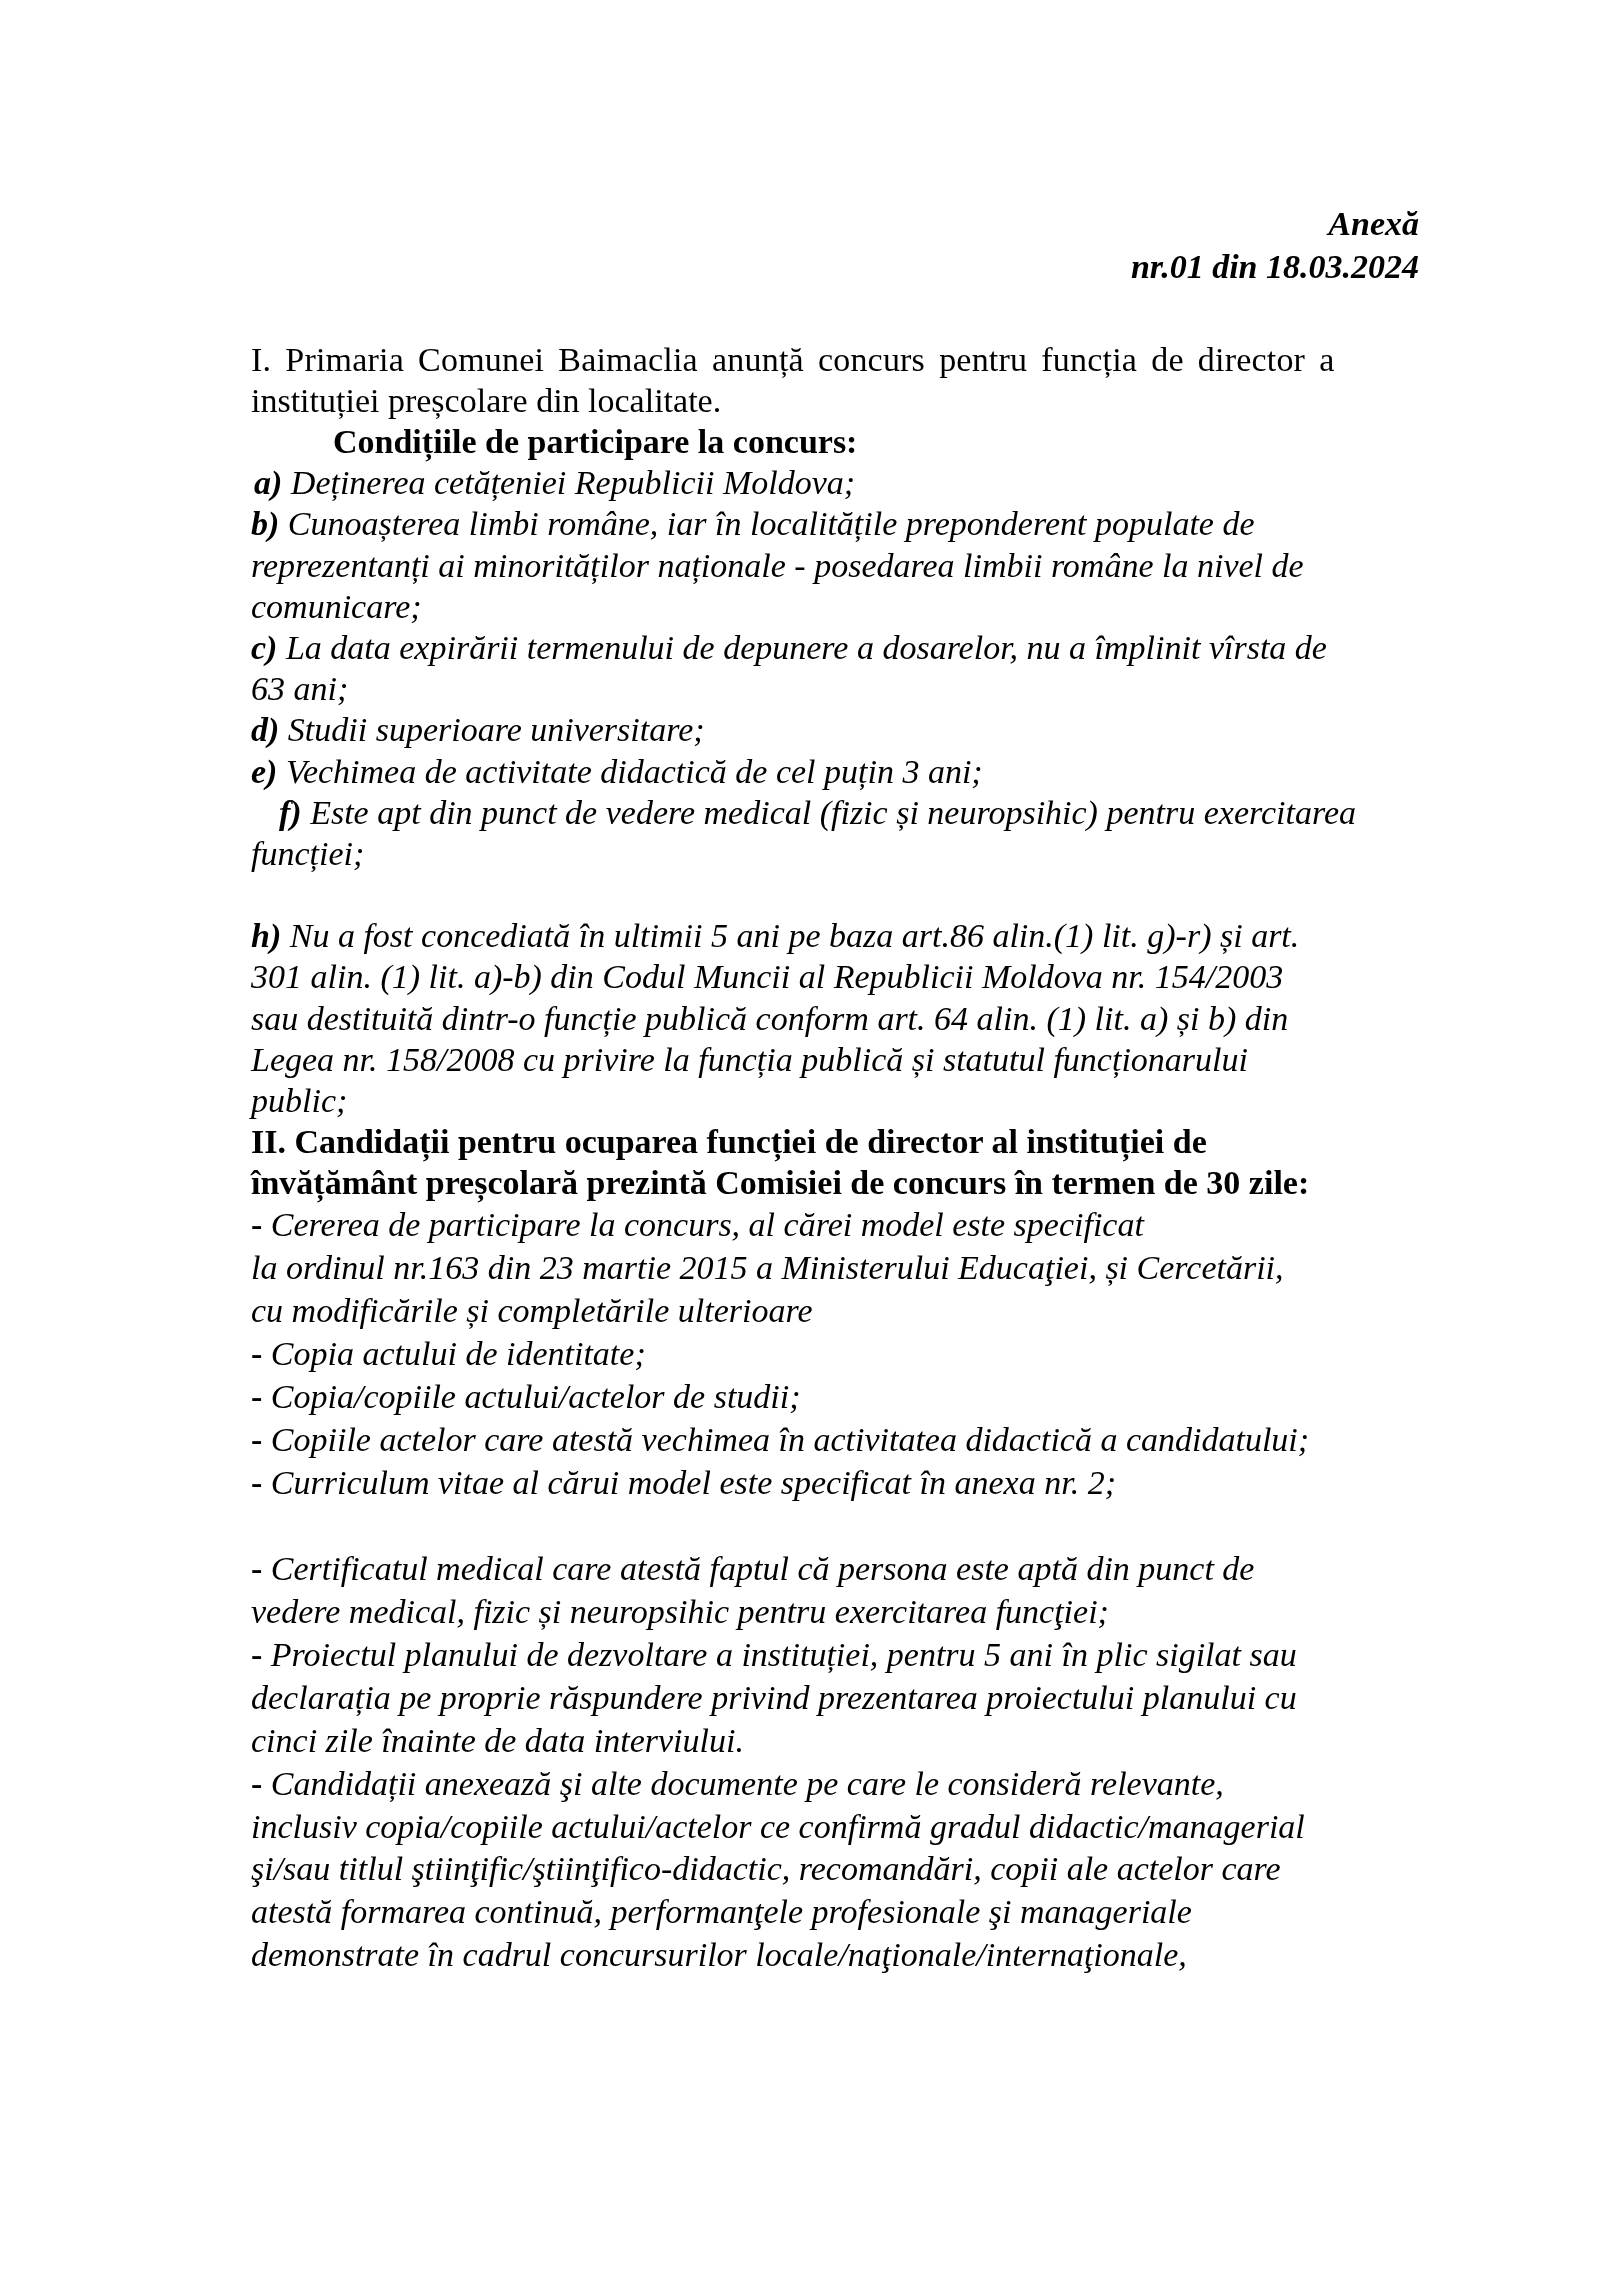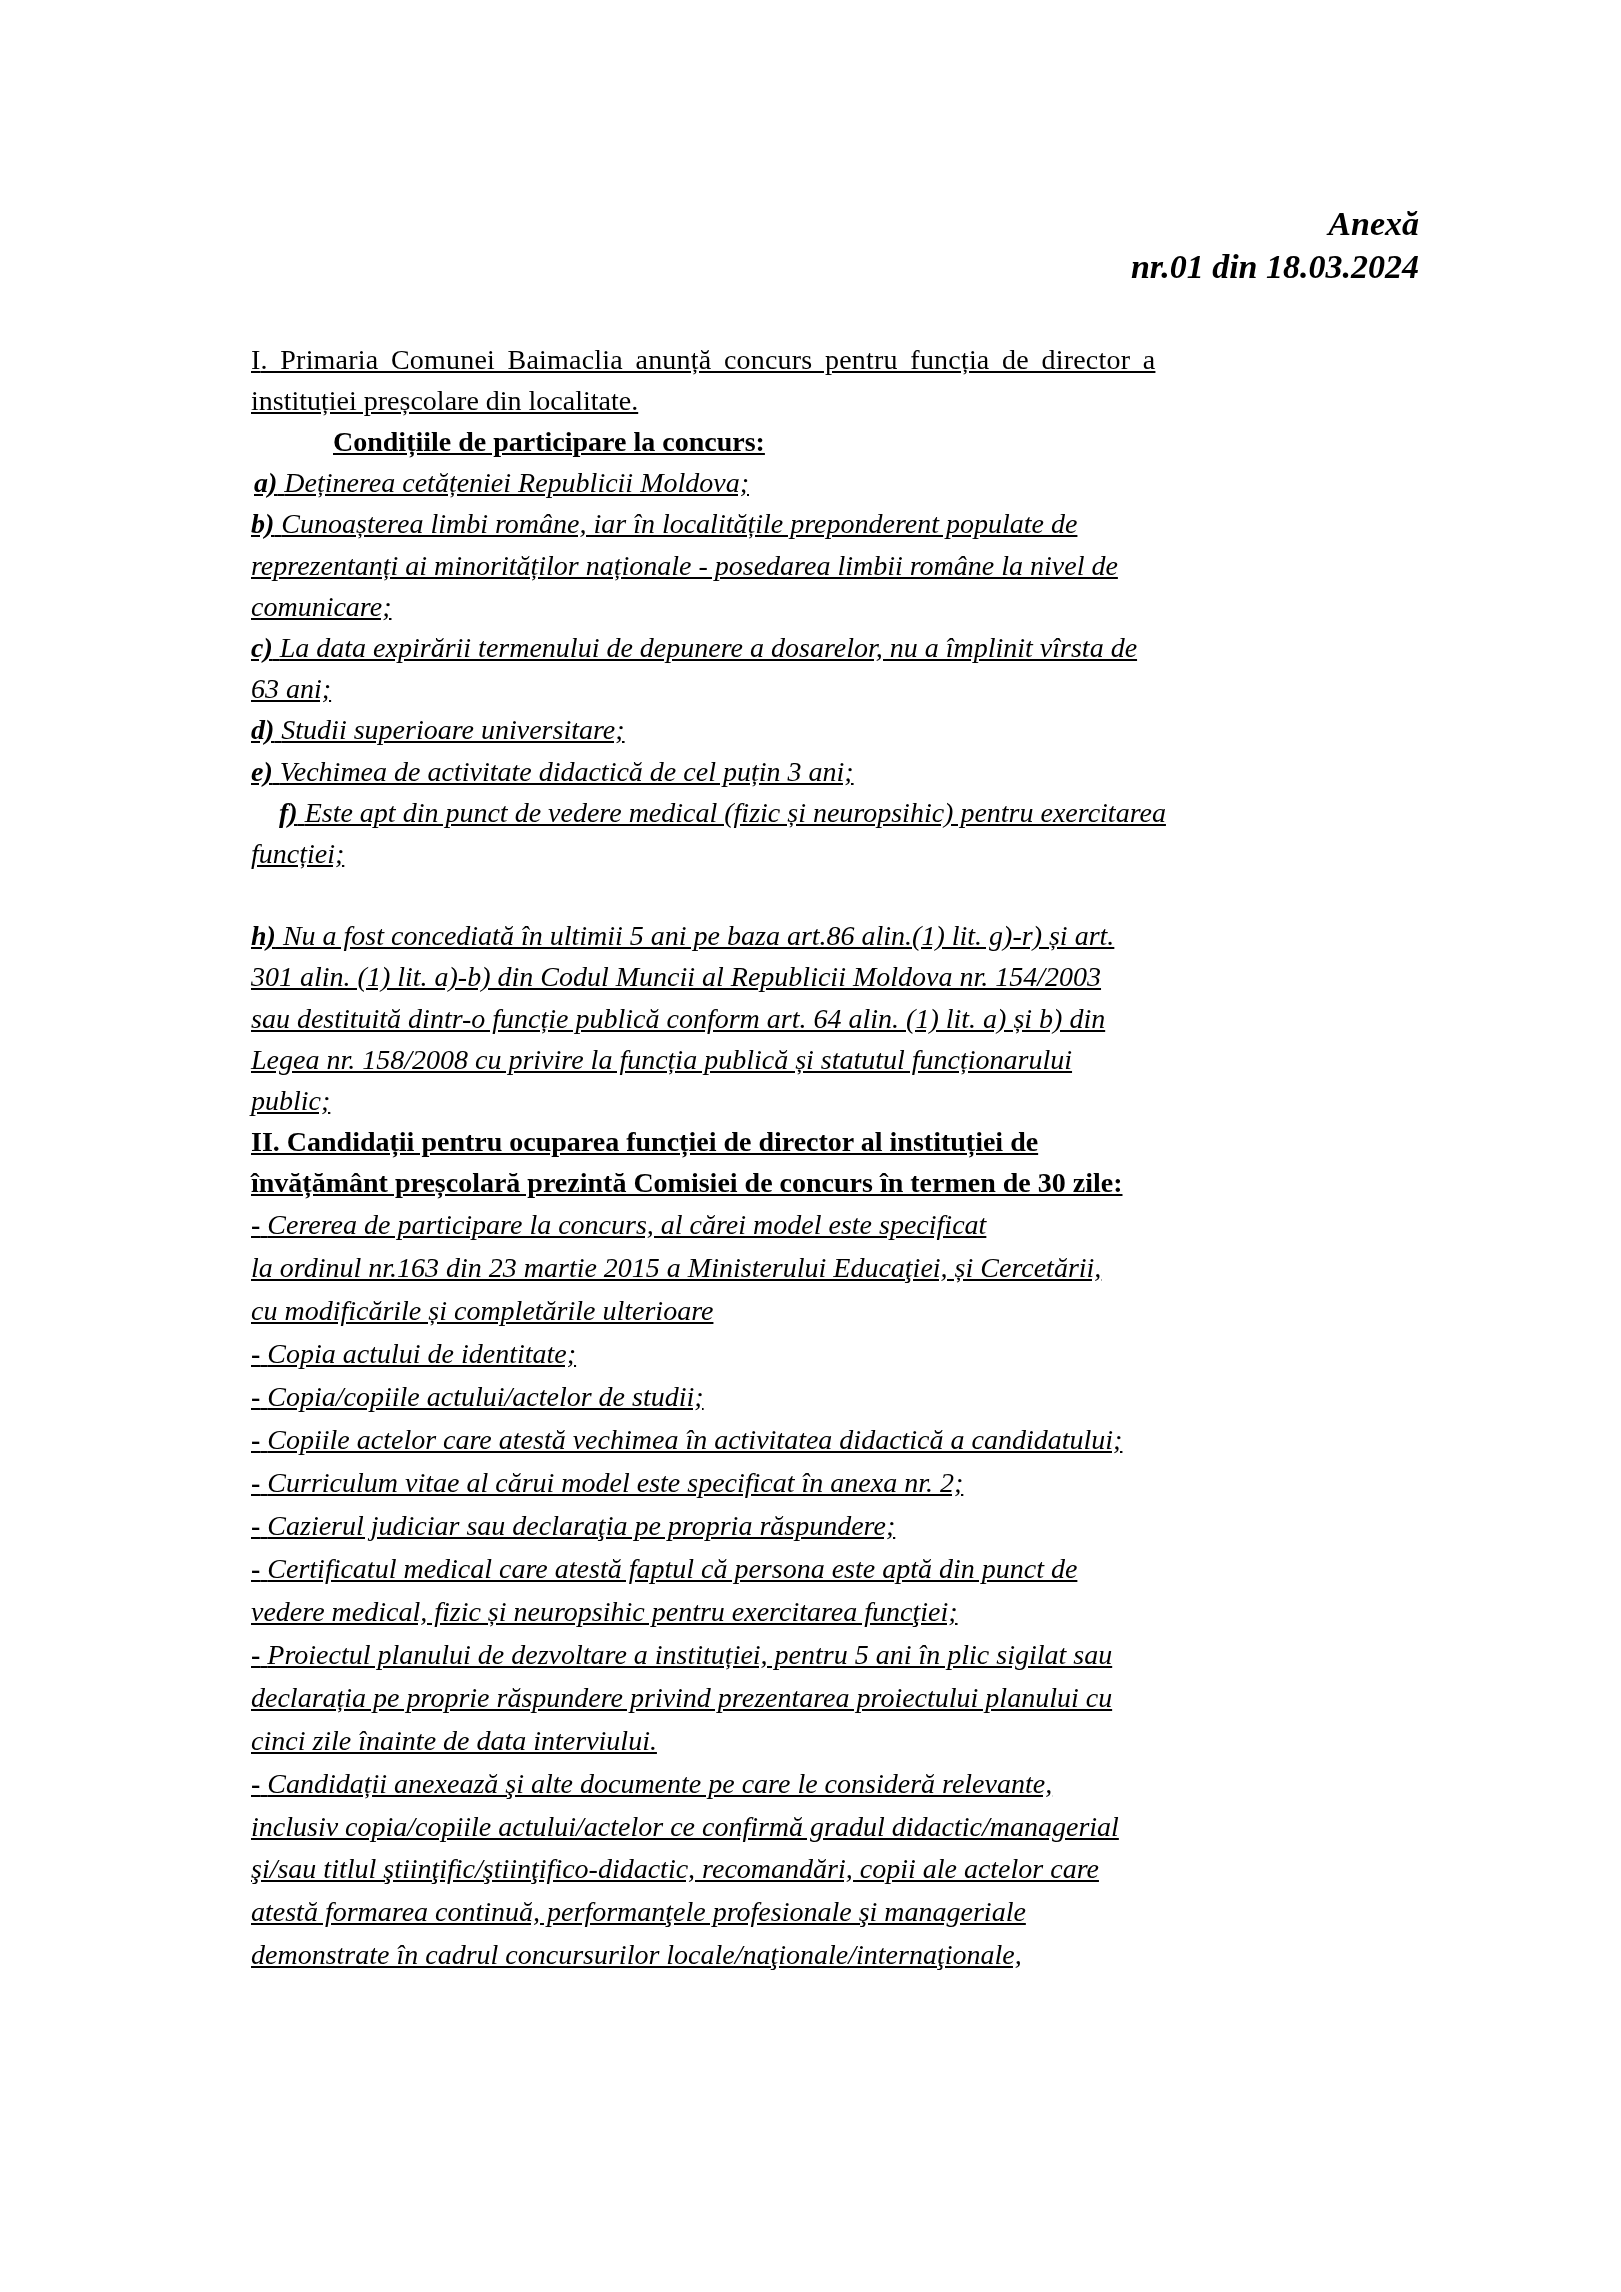--- a/index.html
+++ b/index.html
@@ -10,23 +10,22 @@
   }
   .page { position: absolute; left: 0; top: 0; width: 1556px; height: 2293px; }
   .hdr {
     position: absolute; right: 137px; text-align: right;
     font-style: italic; font-weight: bold; font-size: 34px; line-height: 43px;
   }
   .hdr .l1 { display: block; }
   .hdr .l2 { display: block; }
   .line {
     position: absolute; left: 251px; white-space: nowrap;
-    font-size: 28px; line-height: 41px;
+    font-size: 34px; line-height: 41px;
     transform-origin: left top;
-    text-decoration: underline;
   }
   .it { font-style: italic; }
   .b { font-weight: bold; text-align: center; }
   .bi { font-weight: bold; font-style: italic; }
 </style>
 </head>
 <body>
 
 <div class="page">
 
@@ -71,21 +70,20 @@
   <div class="line it" style="top:1290px;">cu modificările și completările ulterioare</div>
 
   <div class="line it" style="top:1333px;"><span class="b" style="font-style:normal">-</span> <span>Copia actului de identitate;</span></div>
 
   <div class="line it" style="top:1376px;"><span class="b" style="font-style:normal">-</span> <span>Copia/copiile actului/actelor de studii;</span></div>
 
   <div class="line it" style="top:1419px;"><span class="b" style="font-style:normal">-</span> <span>Copiile actelor care atestă vechimea în activitatea didactică a candidatului;</span></div>
 
   <div class="line it" style="top:1462px;"><span class="b" style="font-style:normal">-</span> <span>Curriculum vitae al cărui model este specificat în anexa nr. 2;</span></div>
 
-  <div class="line it" style="top:1505px;"><span class="b" style="font-style:normal">-</span> <span>Cazierul judiciar sau declaraţia pe propria răspundere;</span></div>
 
   <div class="line it" style="top:1548px;"><span class="b" style="font-style:normal">-</span> <span>Certificatul medical care atestă faptul că persona  este aptă din punct de</span></div>
   <div class="line it" style="top:1591px;">vedere  medical, fizic și neuropsihic pentru exercitarea funcţiei;</div>
 
   <div class="line it" style="top:1634px;"><span class="b" style="font-style:normal">-</span> <span>Proiectul planului de dezvoltare a instituției, pentru 5 ani în plic sigilat sau</span></div>
   <div class="line it" style="top:1677px;">declarația pe proprie răspundere privind prezentarea proiectului planului cu</div>
   <div class="line it" style="top:1720px;">cinci zile înainte de data interviului.</div>
 
   <div class="line it" style="top:1763px;"><span class="b" style="font-style:normal">-</span> <span>Candidații  anexează şi alte documente pe care le consideră relevante,</span></div>
   <div class="line it" style="top:1806px;">inclusiv copia/copiile actului/actelor ce confirmă gradul didactic/managerial</div>

